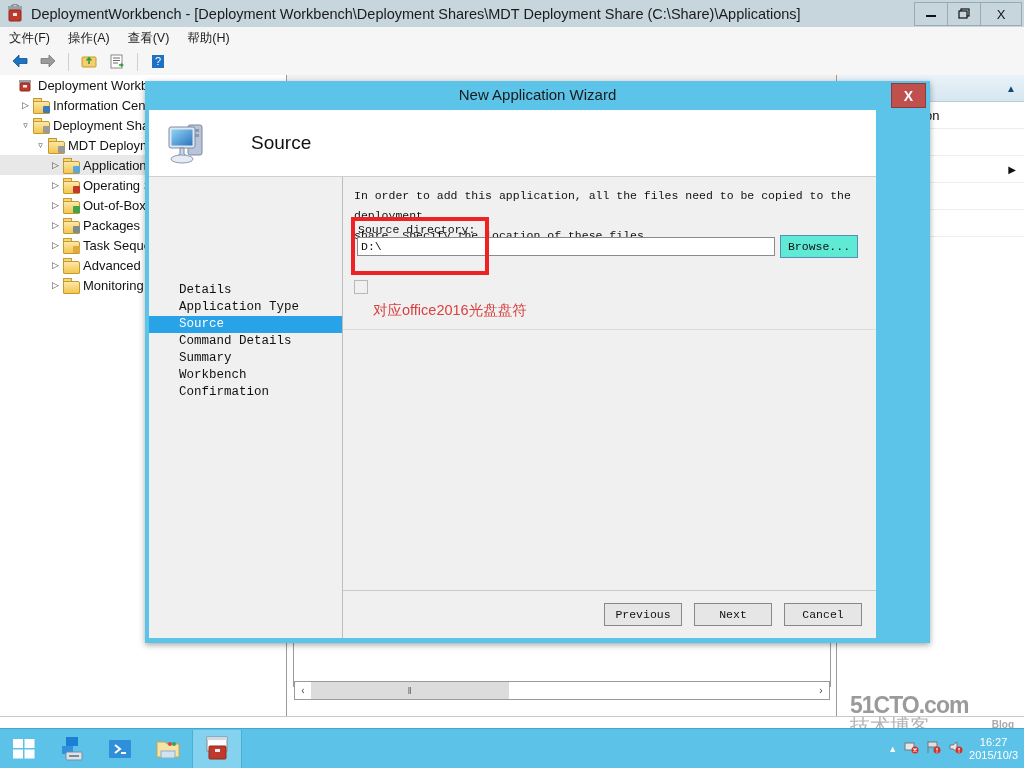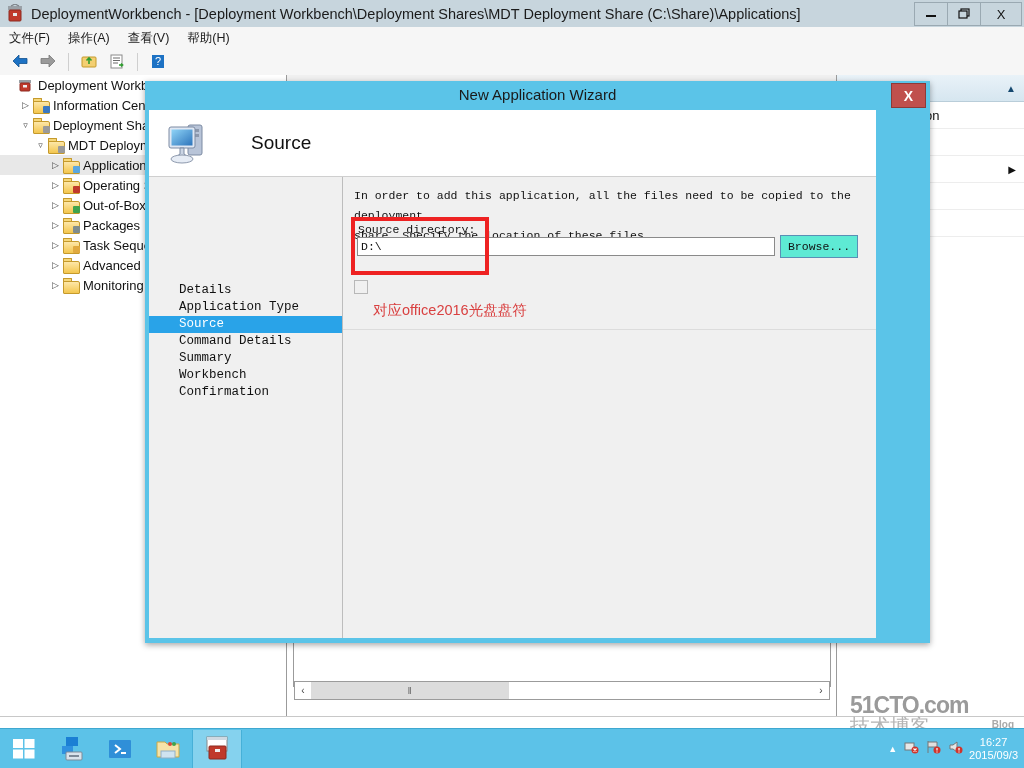--- a/index.html
+++ b/index.html
@@ -637,20 +637,25 @@
         <div class="browse-btn">Browse...</div>
 
         <div class="move-row">
           <div class="chk"></div>
         </div>
 
         <div class="red-note">对应office2016光盘盘符</div>
 
         <div class="white-area"></div>
 
+        <div class="btn-bar">
+          <div class="wz-btn">Previous</div>
+          <div class="wz-btn">Next</div>
+          <div class="wz-btn">Cancel</div>
+        </div>
       </div>
     </div>
   </div>
 
   <div class="watermark">
     <div class="wm-top">51CTO.com</div>
     <div class="wm-bot">技术博客</div>
     <div class="wm-blog">Blog</div>
   </div>
 
@@ -713,18 +718,18 @@
       </span>
       <span>
         <svg width="16" height="16" viewBox="0 0 16 16">
           <path d="M3 6 h3 l4 -3 v10 l-4 -3 H3 Z" fill="#e6e6e6" stroke="#777"></path>
           <circle cx="12" cy="11" r="3.5" fill="#d0342c"></circle>
           <path d="M12 9 v2.6 M12 12.6 v0.8" stroke="#fff" stroke-width="1.2"></path>
         </svg>
       </span>
       <div class="clock">
         <div>16:27</div>
-        <div>2015/09/3</div>
+        <div>2015/10/3</div>
       </div>
     </div>
   </div>
 
 </div>
 
 </body></html>

